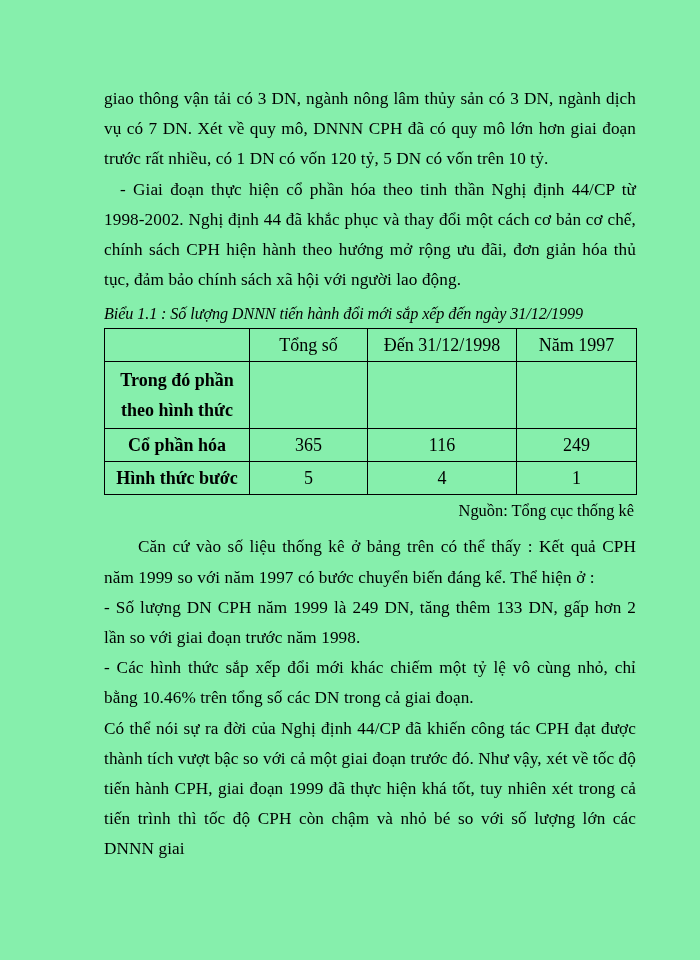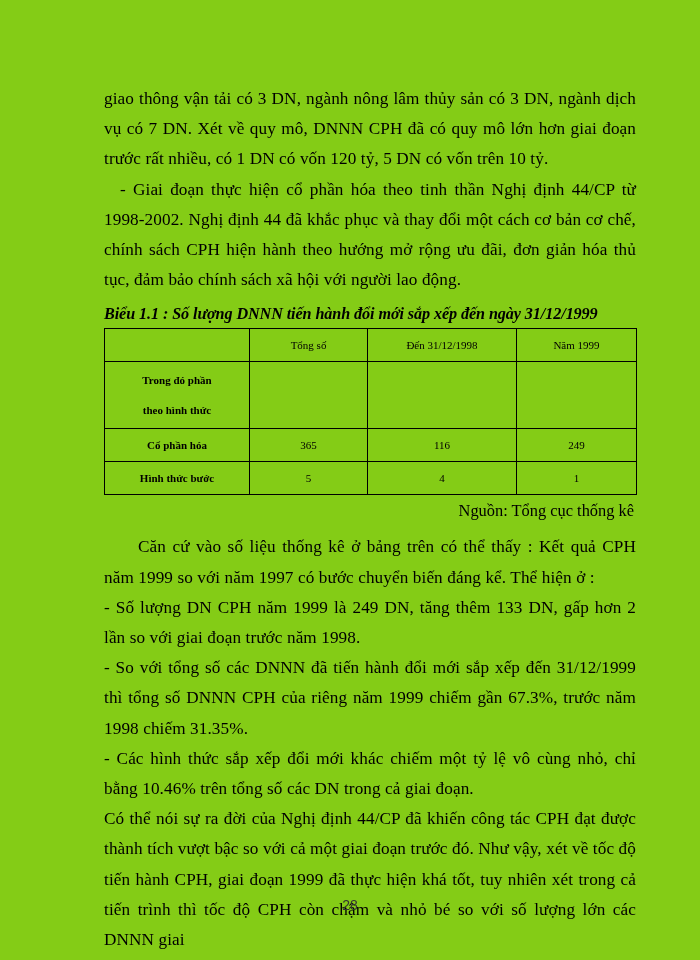--- a/index.html
+++ b/index.html
@@ -12,21 +12,21 @@
     height: 960px;
     background: #ffffff;
     font-family: "Liberation Serif", "DejaVu Serif", serif;
     color: #000000;
     overflow: hidden;
   }
   .page {
     position: relative;
     width: 700px;
     height: 960px;
-    background: #84cc16;
+    background: #86efac;
     padding: 0;
   }
   .content {
     position: absolute;
     left: 104px;
     top: 84px;
     width: 532px;
   }
   p.body-text {
     margin: 0;
@@ -36,36 +36,36 @@
     text-justify: inter-word;
     letter-spacing: 0.1px;
   }
   p.indent-large { text-indent: 34px; }
   p.indent-small { text-indent: 16px; }
   p.indent-none  { text-indent: 0; }
 
   .caption {
     margin: 8px 0 3px 0;
     font-size: 16.2px;
-    font-weight: bold;
+    font-weight: normal;
     font-style: italic;
     line-height: 22px;
     letter-spacing: -0.1px;
     white-space: nowrap;
   }
 
   table.stat-table {
     border-collapse: collapse;
     width: 532px;
     table-layout: fixed;
     margin: 0;
   }
   table.stat-table td {
     border: 1.4px solid #000000;
-    font-size: 11px;
+    font-size: 18px;
     line-height: 28px;
     text-align: center;
     vertical-align: middle;
     padding: 2px 4px;
     height: 29px;
   }
   table.stat-table td.lbl-bold {
     font-weight: bold;
     text-align: center;
   }
@@ -117,21 +117,21 @@
         <col class="col-a">
           <col class="col-b">
           <col class="col-c">
           <col class="col-d">
       </colgroup>
       <tbody>
         <tr>
           <td></td>
           <td>Tổng số</td>
           <td>Đến 31/12/1998</td>
-          <td>Năm 1999</td>
+          <td>Năm 1997</td>
         </tr>
         <tr>
           <td class="lbl-bold tall" style="white-space:pre-line;">Trong đó phần
 theo hình thức</td>
           <td class="tall"></td>
           <td class="tall"></td>
           <td class="tall"></td>
         </tr>
         <tr>
           <td class="lbl-bold">Cổ phần hóa</td>
@@ -149,23 +149,21 @@
     </table>
 
     <p class="source-line">Nguồn: Tổng cục thống kê</p>
 
     <div class="gap-after-source"></div>
 
     <p class="body-text indent-large">Căn cứ vào số liệu thống kê ở bảng trên có thể thấy : Kết quả CPH năm 1999 so với năm 1997 có bước chuyển biến đáng kể. Thể hiện ở :</p>
 
     <p class="body-text indent-none">- Số lượng DN CPH năm 1999 là 249 DN, tăng thêm 133 DN, gấp hơn 2 lần so với giai đoạn trước năm 1998.</p>
 
-    <p class="body-text indent-none">- So với tổng số các DNNN đã tiến hành đổi mới sắp xếp đến 31/12/1999 thì tổng số DNNN CPH của riêng năm 1999 chiếm gần 67.3%, trước năm 1998 chiếm 31.35%.</p>
 
     <p class="body-text indent-none">- Các hình thức sắp xếp đổi mới khác chiếm một tỷ lệ vô cùng nhỏ, chỉ bằng 10.46% trên tổng số các DN trong cả giai đoạn.</p>
 
     <p class="body-text indent-none">Có thể nói sự ra đời của Nghị định 44/CP đã khiến công tác CPH đạt được thành tích vượt bậc so với cả một giai đoạn trước đó. Như vậy, xét về tốc độ tiến hành CPH, giai đoạn 1999 đã thực hiện khá tốt, tuy nhiên xét trong cả tiến trình thì tốc độ CPH còn chậm và nhỏ bé so với số lượng lớn các DNNN giai</p>
 
   </div>
 
-  <div class="page-number">28</div>
 
 </div>
 
 </body></html>

